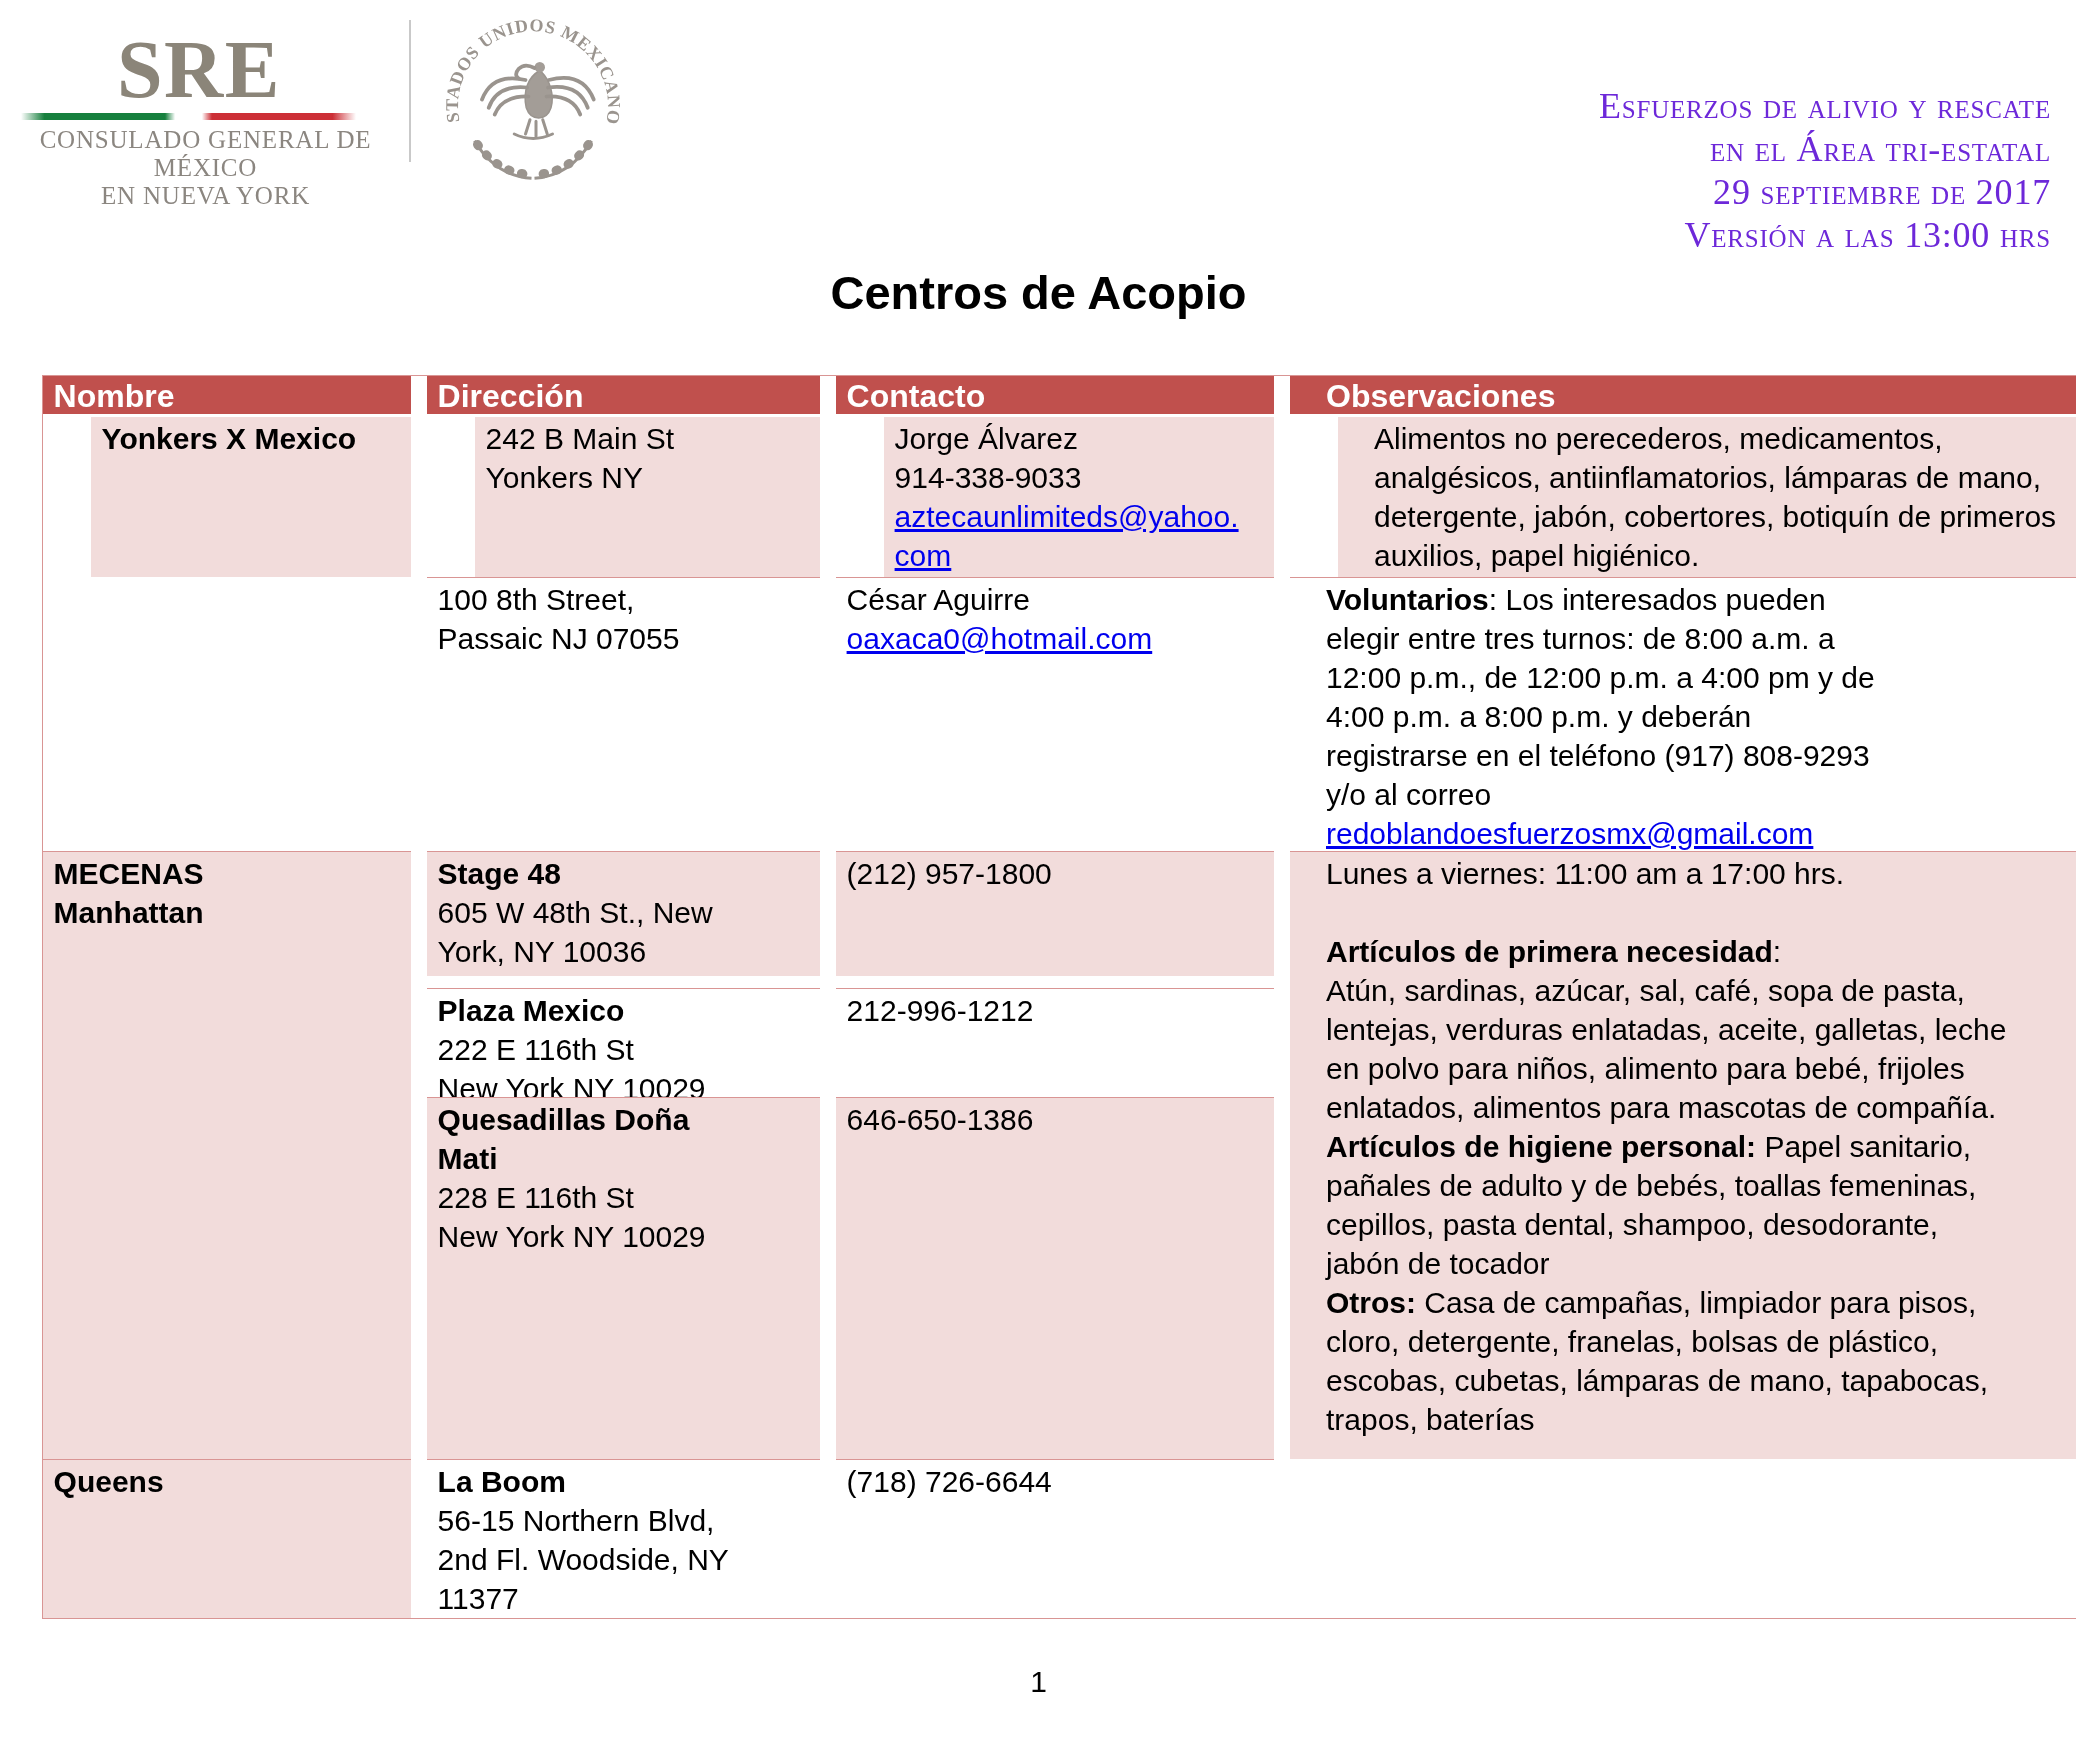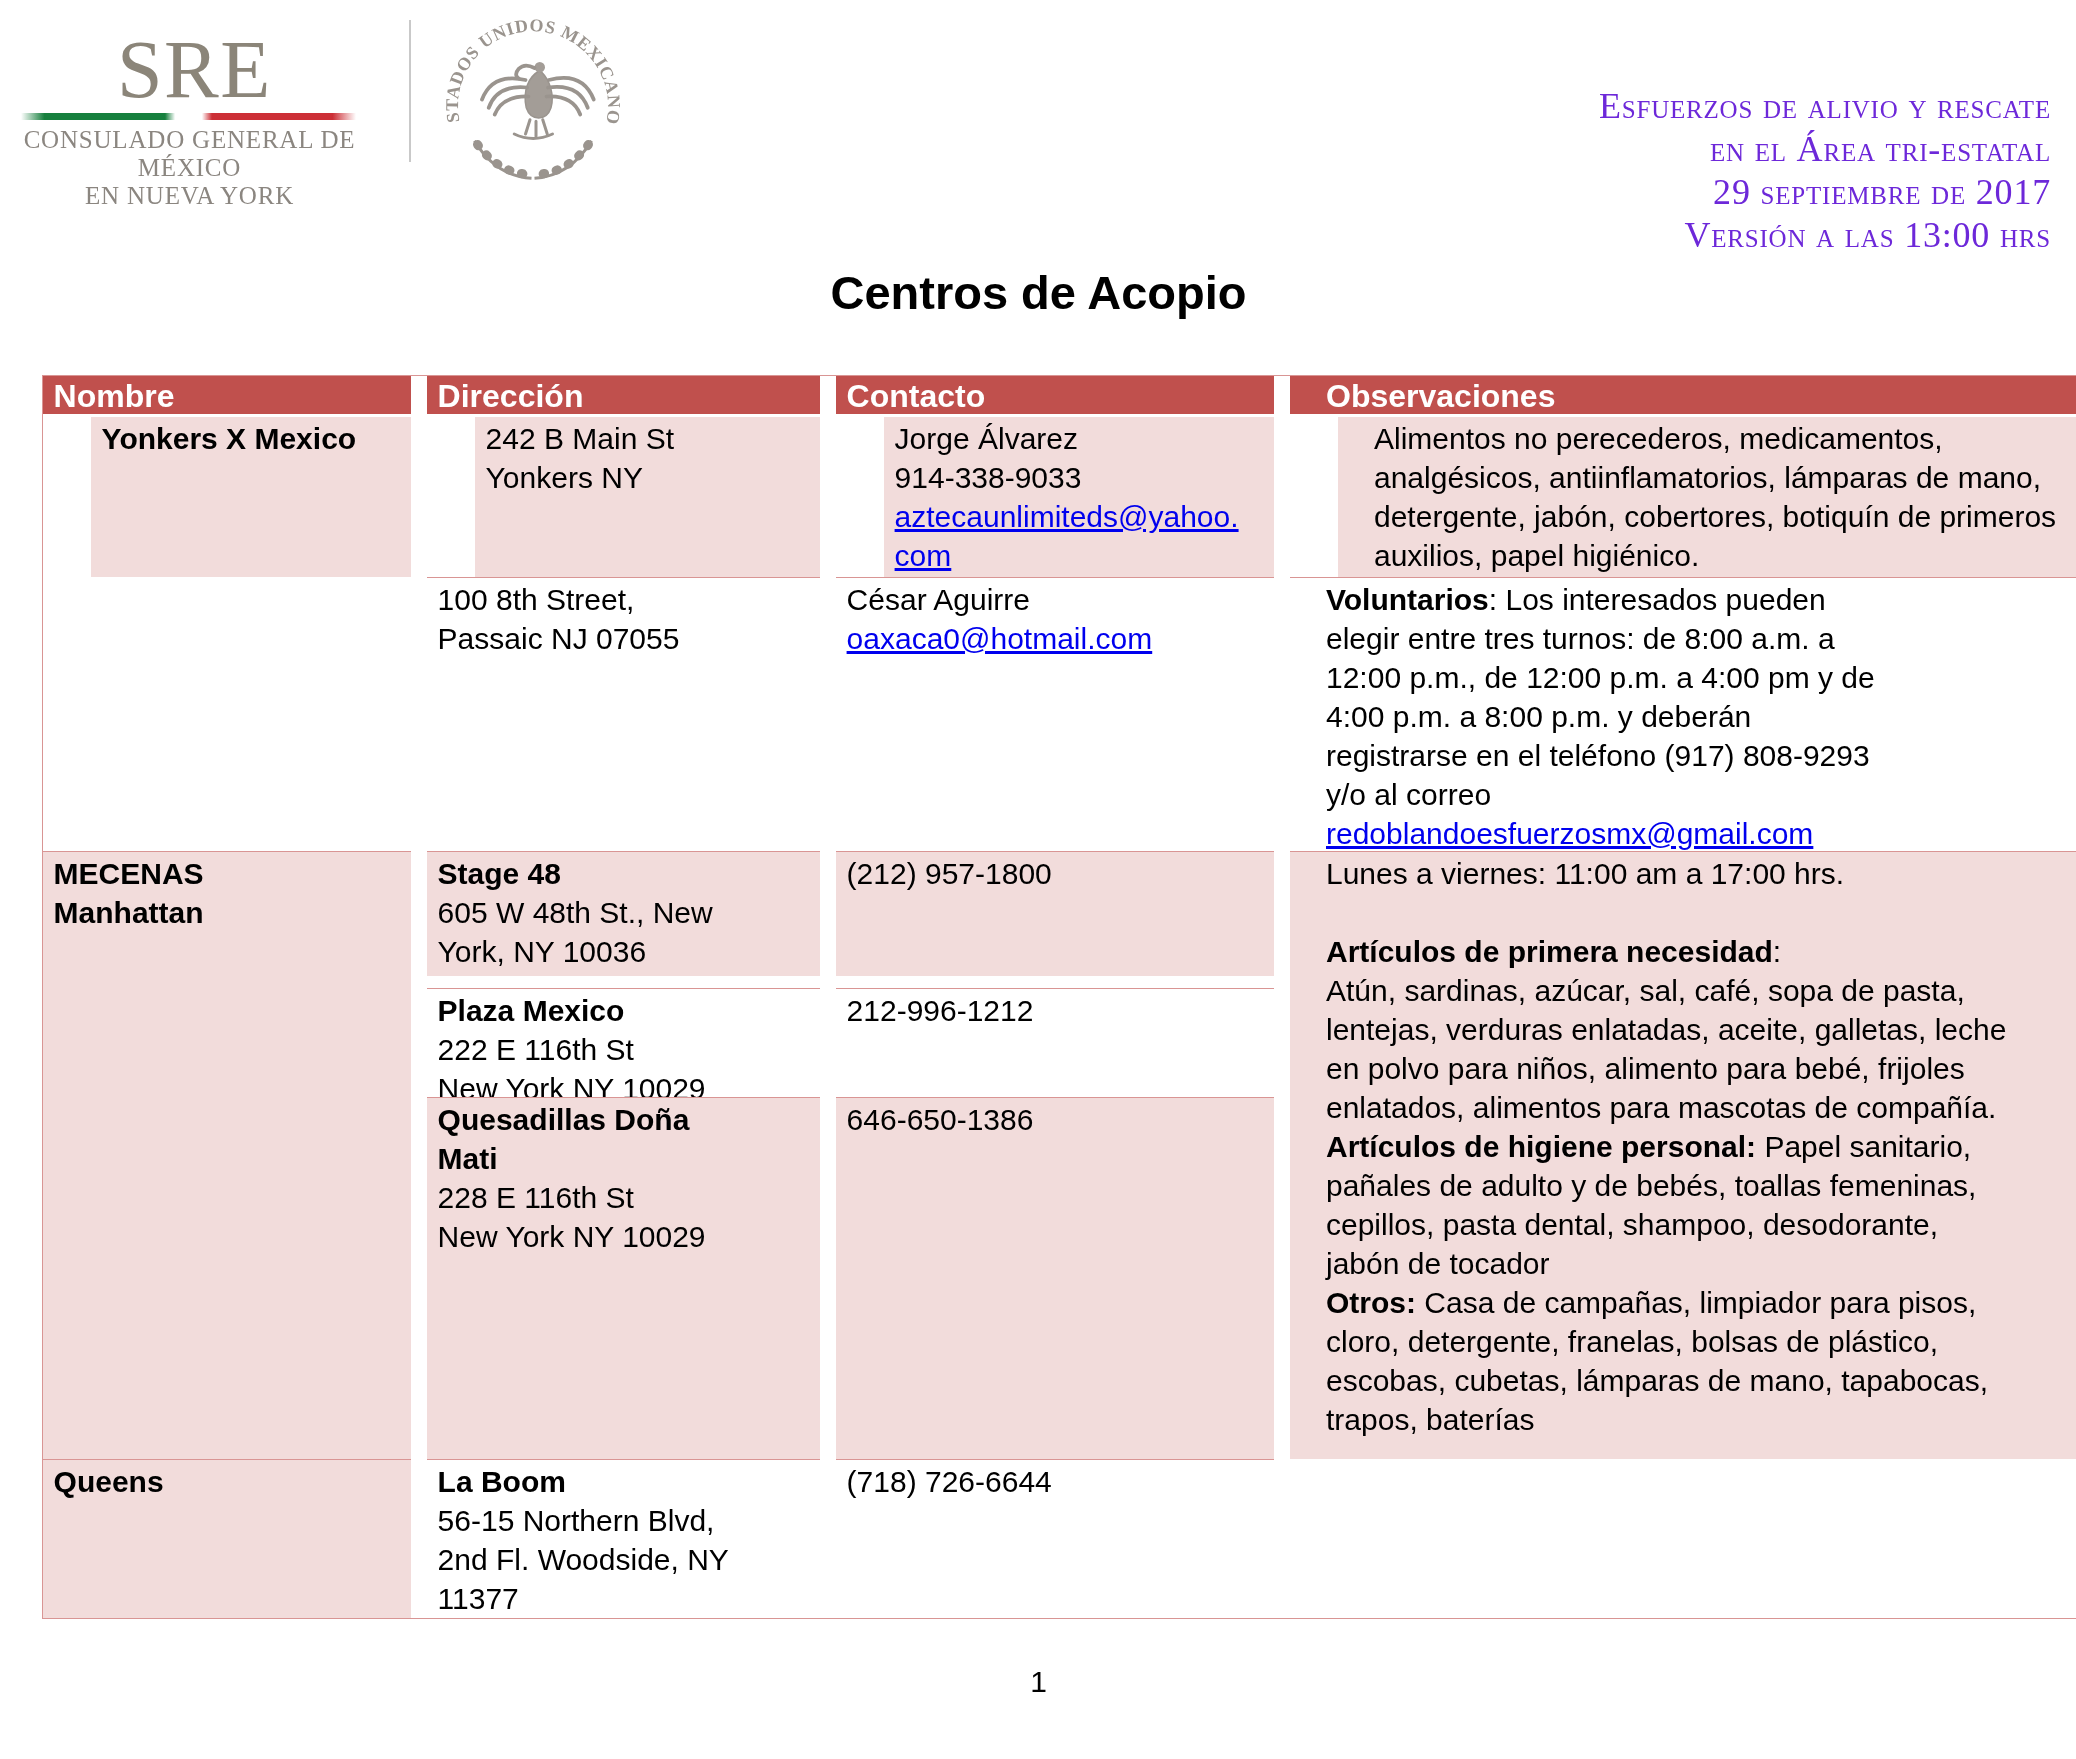--- a/index.html
+++ b/index.html
@@ -9,32 +9,32 @@
     background:#ffffff;
     font-family:"Liberation Sans",sans-serif;
     color:#000;
     overflow:hidden;
   }
 
   
   #logo{position:absolute;left:0;top:0;width:424px;height:197px;}
   #sre-acronym{
     position:absolute;left:117px;top:23px;width:151px;
-    font-family:"Liberation Serif",serif;font-weight:normal;
+    font-family:"Liberation Serif",serif;font-weight:bold;
     font-size:82px;color:#8b8579;text-align:center;letter-spacing:1.5px;
   }
   #flag-line{
     position:absolute;left:21px;top:113px;width:335px;height:6.8px;
     background:linear-gradient(to right,
       rgba(23,128,62,0) 0%, #17803e 7%, #17803e 43%,
       rgba(255,255,255,0) 46%, rgba(255,255,255,0) 54%,
       #cc2f36 57%, #cc2f36 93%, rgba(204,47,54,0) 100%);
   }
   #org-lines{
-    position:absolute;left:0px;top:126px;width:379px;
+    position:absolute;left:16px;top:126px;width:379px;
     font-family:"Liberation Serif",serif;color:#8b8680;
     text-align:center;font-size:25px;line-height:28px;letter-spacing:0.8px;
   }
   #logo-divider{
     position:absolute;left:409px;top:19.7px;width:1.5px;height:142px;
     background:#c9c9c9;
   }
   #seal{position:absolute;left:443px;top:1.5px;}
 
   

